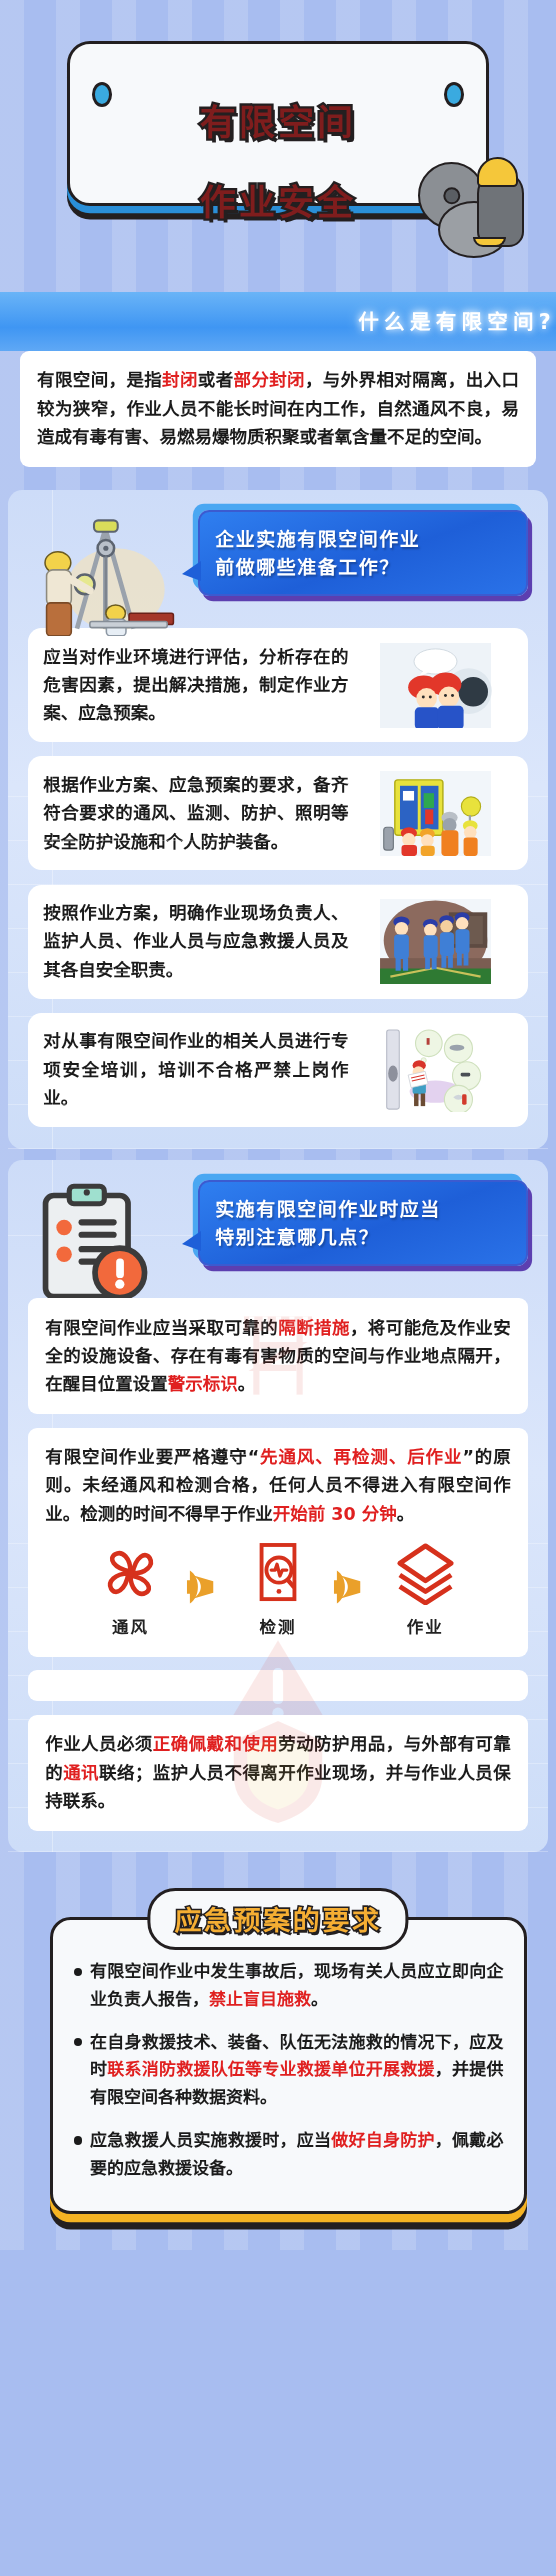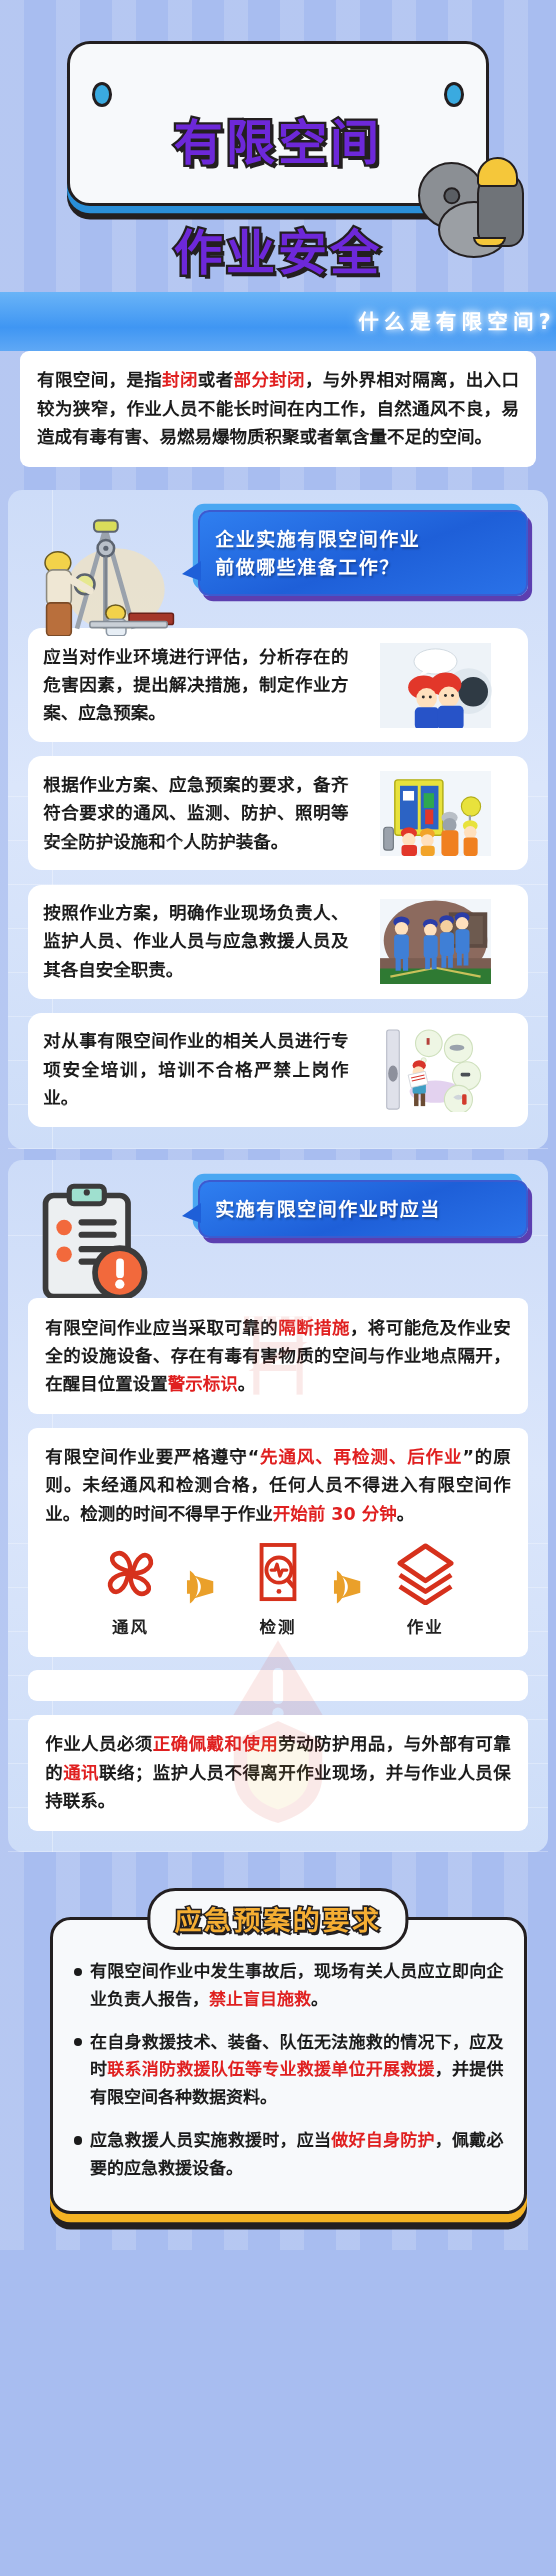--- a/index.html
+++ b/index.html
@@ -57,23 +57,23 @@
   }
   .hero-dot.left  { left: 21.6px; }
   .hero-dot.right { right: 21.6px; }
 
   .hero-title {
     position: absolute;
     top: 18.5px; left: 0; right: 0;
     text-align: center;
     font-family: "DejaVu Sans", sans-serif;
     font-weight: 900;
-    font-size: 49px;
+    font-size: 36px;
     line-height: 1.12;
-    color: #6d28d9;
+    color: #7f1d1d;
     letter-spacing: 3.1px;
     -webkit-text-stroke: 4.6px #231f20;
     paint-order: stroke fill;
     text-shadow: 3.6px 4.1px 0 #231f20;
     white-space: pre-line;
   }
 
   
   .helmet {
     position: absolute;
@@ -565,20 +565,21 @@
           <circle cx="70" cy="140" r="15" fill="#f2693c"></circle>
           <rect x="98" y="124" width="74" height="12" rx="6" fill="#3b3b3b"></rect>
           <rect x="98" y="148" width="74" height="12" rx="6" fill="#3b3b3b"></rect>
           <circle cx="178" cy="176" r="48" fill="#f2693c" stroke="#3b3b3b" stroke-width="11"></circle>
           <rect x="171" y="148" width="15" height="38" rx="7" fill="#ffffff"></rect>
           <circle cx="178" cy="198" r="9" fill="#ffffff"></circle>
         </svg>
       </div>
       <div class="bubble">
         <div class="bubble-line">实施有限空间作业时应当</div>
+        <div class="bubble-line">特别注意哪几点？</div>
       </div>
     </div>
 
     <div class="panel plain">
       <div class="watermark">
         <svg viewBox="0 0 200 170" width="103" height="88" aria-hidden="true">
           <rect x="34" y="10" width="132" height="28" fill="#d8342a"></rect>
           <rect x="44" y="10" width="10" height="28" fill="#ffffff"></rect>
           <rect x="70" y="10" width="10" height="28" fill="#ffffff"></rect>
           <rect x="96" y="10" width="10" height="28" fill="#ffffff"></rect>

